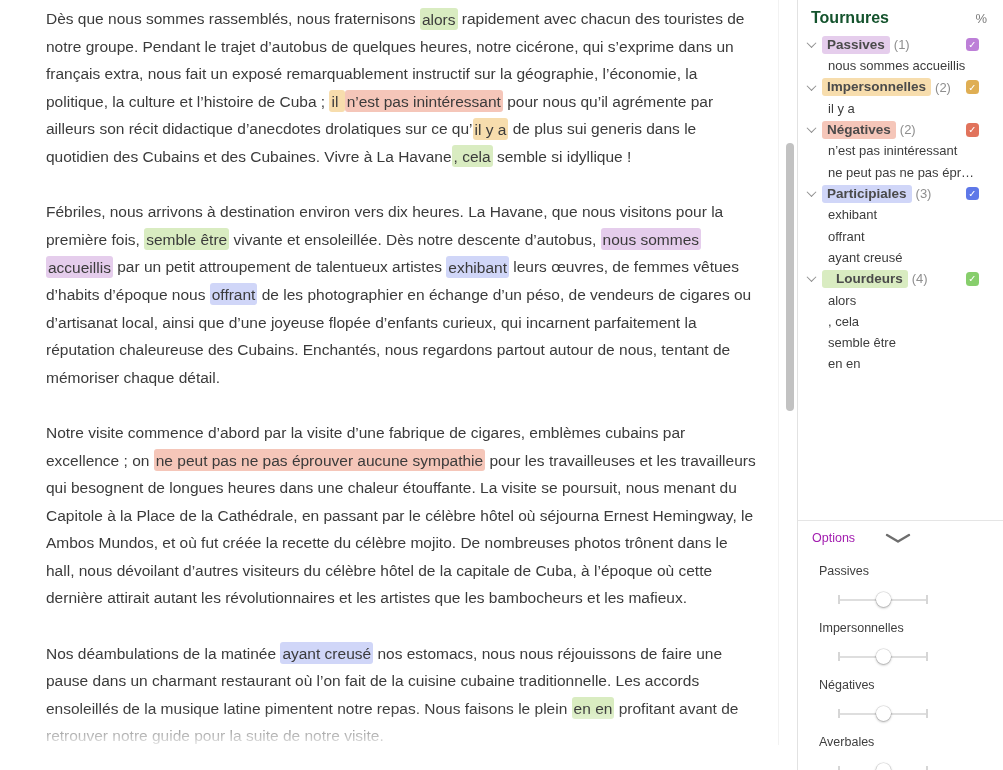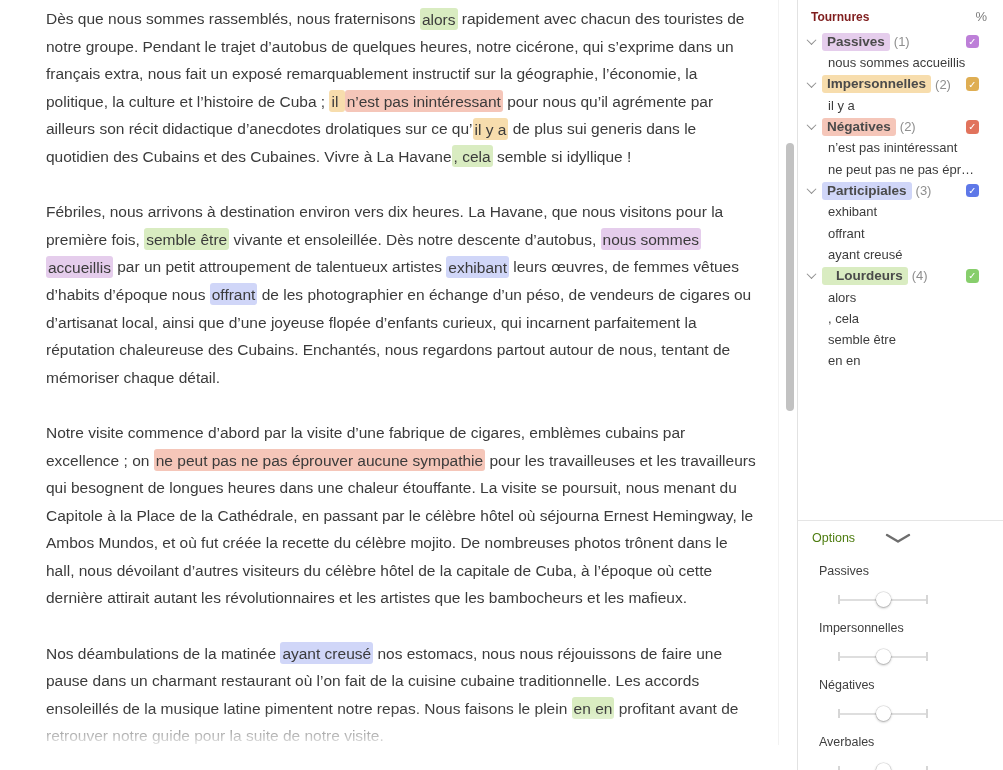--- a/index.html
+++ b/index.html
@@ -17,40 +17,40 @@
           background:linear-gradient(rgba(255,255,255,0), rgba(255,255,255,0.88)); }
 
   .scroll-track-line { position:absolute; left:778px; top:0; width:1px; height:745px; background:#f2f2f2; }
   .scroll-thumb { position:absolute; left:786px; top:143px; width:8px; height:268px;
                   border-radius:4px; background:#c2c2c2; }
   .divider-v { position:absolute; left:797px; top:0; width:1px; height:770px; background:#e2e2e2; }
 
   
   .sidebar { position:absolute; left:798px; top:0; width:205px; height:770px; background:#fff; }
   .panel-header { display:flex; align-items:baseline; padding:9px 16px 6px 13px; }
-  .panel-title { font-size:12px; font-weight:700; color:#7f1d1d; }
+  .panel-title { font-size:16px; font-weight:700; color:#14532d; }
   .pct { margin-left:auto; font-size:13px; color:#7c7c7c; }
 
   .t-list { padding:1px 24px 0 10px; }
   .cat-row { display:flex; align-items:center; height:21.3px; }
   .chev { width:7px; height:7px; border-right:1.5px solid #8f8f8f; border-bottom:1.5px solid #8f8f8f;
           transform:rotate(45deg) translate(-1px,-1px); margin-right:7px; flex:none; }
   .cat-label { font-size:13.5px; font-weight:600; color:#4a4a4a;
                padding:1px 5px 2px 5px; border-radius:3px; white-space:nowrap; }
   .cat-count { font-size:13px; color:#8e8e8e; margin-left:4px; }
   .cbox { margin-left:auto; width:13.5px; height:13.5px; border-radius:3.5px;
           display:flex; align-items:center; justify-content:center;
           color:#fff; font-size:9.5px; font-weight:700; font-family:"DejaVu Sans",sans-serif; flex:none; }
   .item-row { height:21.3px; line-height:21.3px; padding-left:20px; font-size:13px; color:#3c3c3c;
               white-space:nowrap; overflow:hidden; text-overflow:ellipsis; }
 
   .options { position:absolute; left:0; top:520px; width:205px; border-top:1px solid #e5e5e5;
              padding-top:7px; }
   .options-header { display:flex; align-items:center; height:20px; padding-left:14px; }
-  .options-label { font-size:12.5px; color:#4d7c0f; }
+  .options-label { font-size:12.5px; color:#a21caf; }
   .wide-chev { margin-left:30px; }
   .slider-group { margin-top:16px; }
   .slider-group + .slider-group { margin-top:14px; }
   .slider-label { font-size:12.5px; color:#3e3e3e; padding-left:21px; height:16px; }
   .slider-track-row { position:relative; margin:12px 0 0 40px; width:90px; height:15px; }
   .track-line { position:absolute; left:0; right:0; top:6.5px; height:2px; background:#dedede; border-radius:1px; }
   .tick { position:absolute; top:3px; width:2px; height:9px; background:#d6d6d6; }
   .tick.left { left:0; } .tick.right { right:0; }
   .thumb { position:absolute; top:0; width:15px; height:15px; border-radius:50%; background:#fff;
            box-shadow:0 0 0 0.5px rgba(0,0,0,0.14), 0 1px 2.5px rgba(0,0,0,0.32); }

